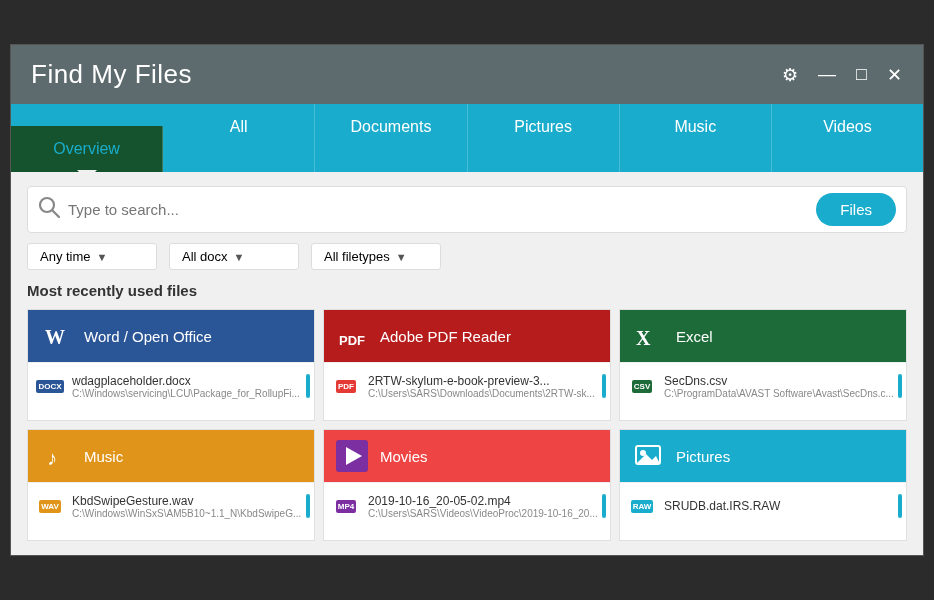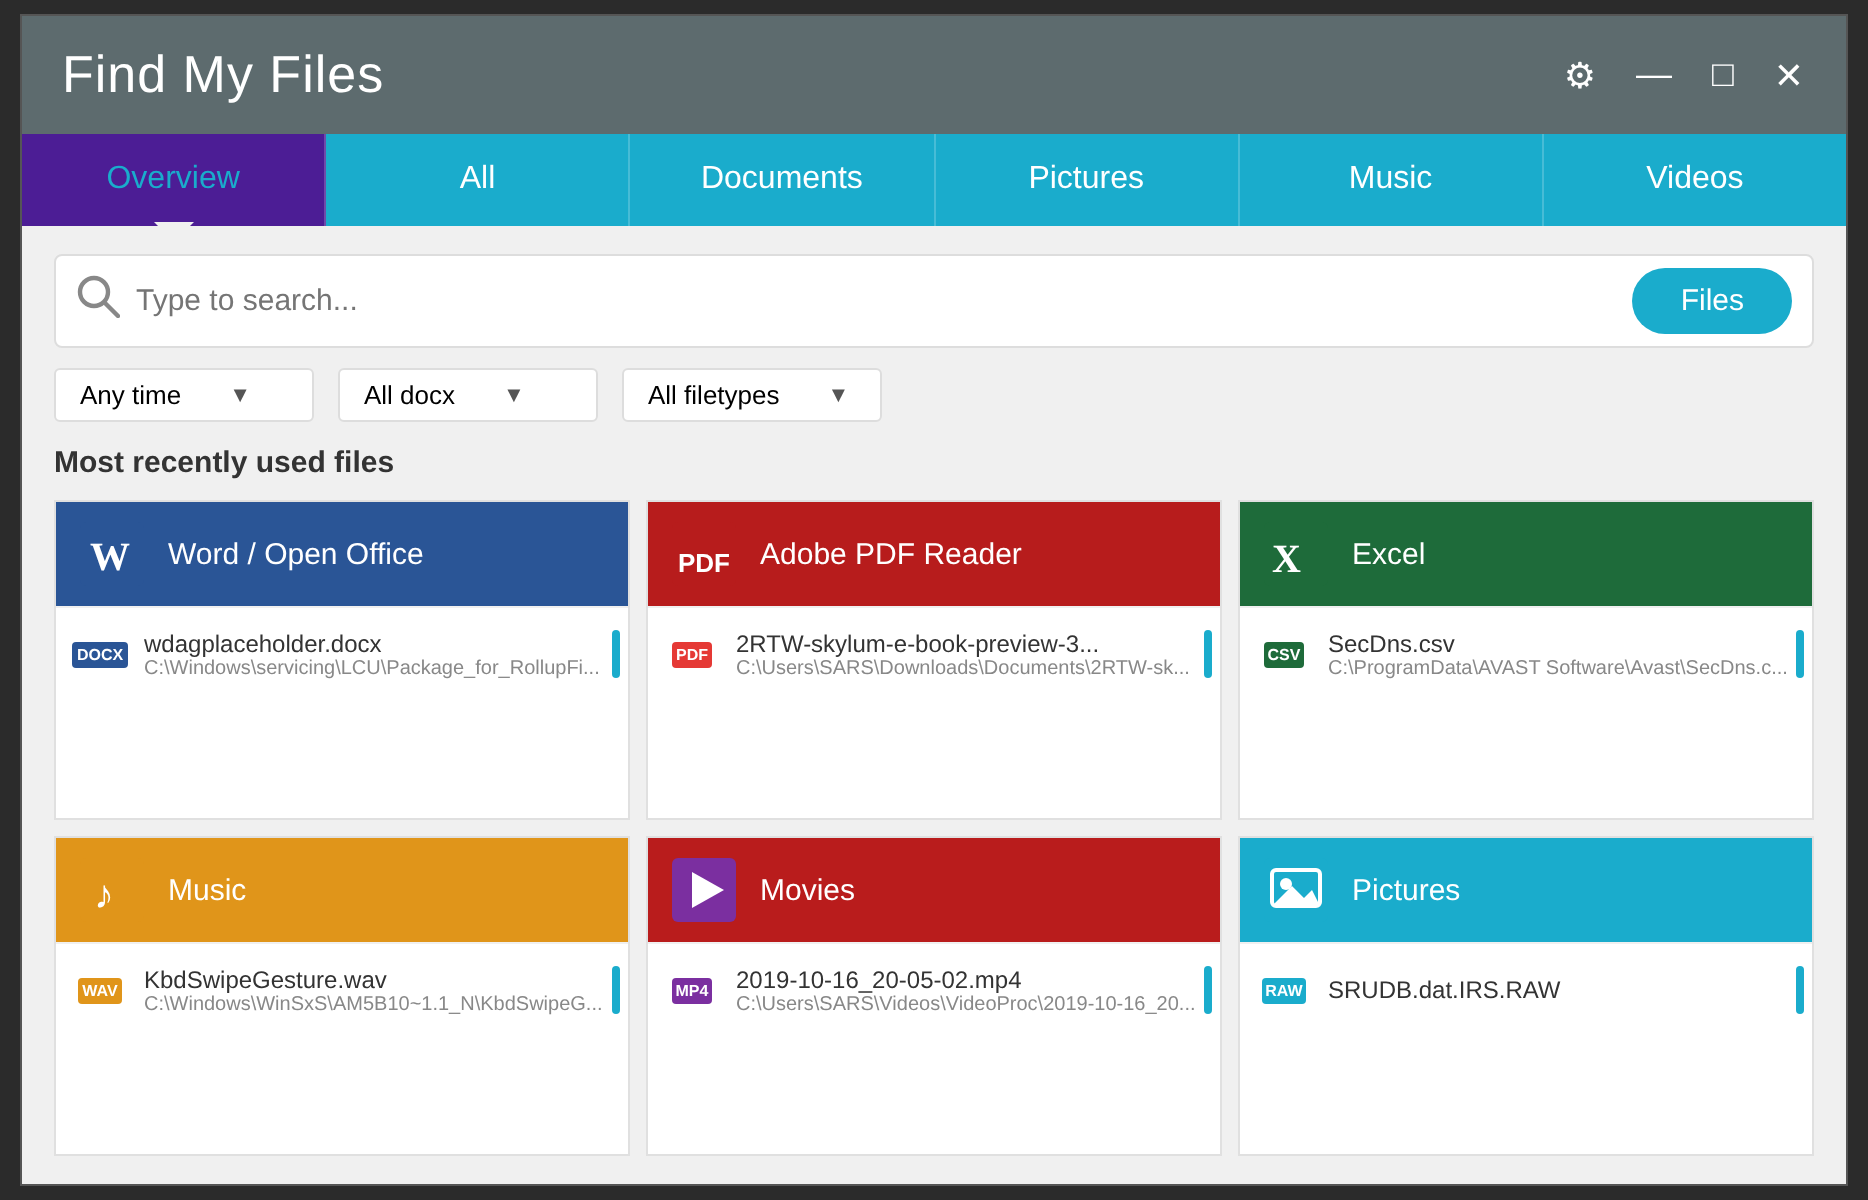--- a/index.html
+++ b/index.html
@@ -8,21 +8,21 @@
       background: #2b2b2b;
       display: flex;
       justify-content: center;
       align-items: center;
       width: 934px;
       height: 600px;
       overflow: hidden;
     }
     .window {
       width: 914px;
-      height: 586px;
+      height: 512px;
       background: #f0f0f0;
       border: 1px solid #555;
       display: flex;
       flex-direction: column;
       overflow: hidden;
     }
     .titlebar {
       background: #5d6b6e;
       color: white;
       padding: 14px 16px 14px 20px;
@@ -57,23 +57,24 @@
       padding: 14px 20px;
       font-size: 16px;
       cursor: pointer;
       flex: 1;
       text-align: center;
       border-right: 1px solid rgba(255,255,255,0.2);
       position: relative;
     }
     .nav-tab:last-child { border-right: none; }
     .nav-tab.active {
-      background: #4c1d95;
+      background: #14532d;
       color: #1aaccc;
       font-weight: 500;
+      margin-top: 22px;
     }
     .nav-tab.active::after {
       content: '';
       position: absolute;
       bottom: -8px;
       left: 50%;
       transform: translateX(-50%);
       border-left: 10px solid transparent;
       border-right: 10px solid transparent;
       border-top: 10px solid #f0f0f0;
@@ -121,21 +122,21 @@
       white-space: nowrap;
     }
     .filters {
       display: flex;
       gap: 12px;
       flex-shrink: 0;
     }
     .filter-dropdown {
       display: flex;
       align-items: center;
-      gap: 24px;
+      gap: 6px;
       background: white;
       border: 1px solid #ddd;
       border-radius: 3px;
       padding: 5px 12px;
       font-size: 13px;
       cursor: pointer;
       min-width: 130px;
     }
     .filter-dropdown span.arrow { color: #555; font-size: 11px; }
     .section-title {
@@ -162,21 +163,21 @@
     .category-header {
       display: flex;
       align-items: center;
       padding: 8px 10px;
       gap: 10px;
     }
     .category-header.word { background: #2a5596; }
     .category-header.pdf { background: #b71c1c; }
     .category-header.excel { background: #1e6b3a; }
     .category-header.music { background: #e0951a; }
-    .category-header.movies { background: #b91c1c; }
+    .category-header.movies { background: #ef4444; }
     .category-header.pictures { background: #1aaccc; }
     .category-icon {
       width: 36px;
       height: 36px;
       display: flex;
       align-items: center;
       justify-content: center;
       flex-shrink: 0;
     }
     .category-label {

